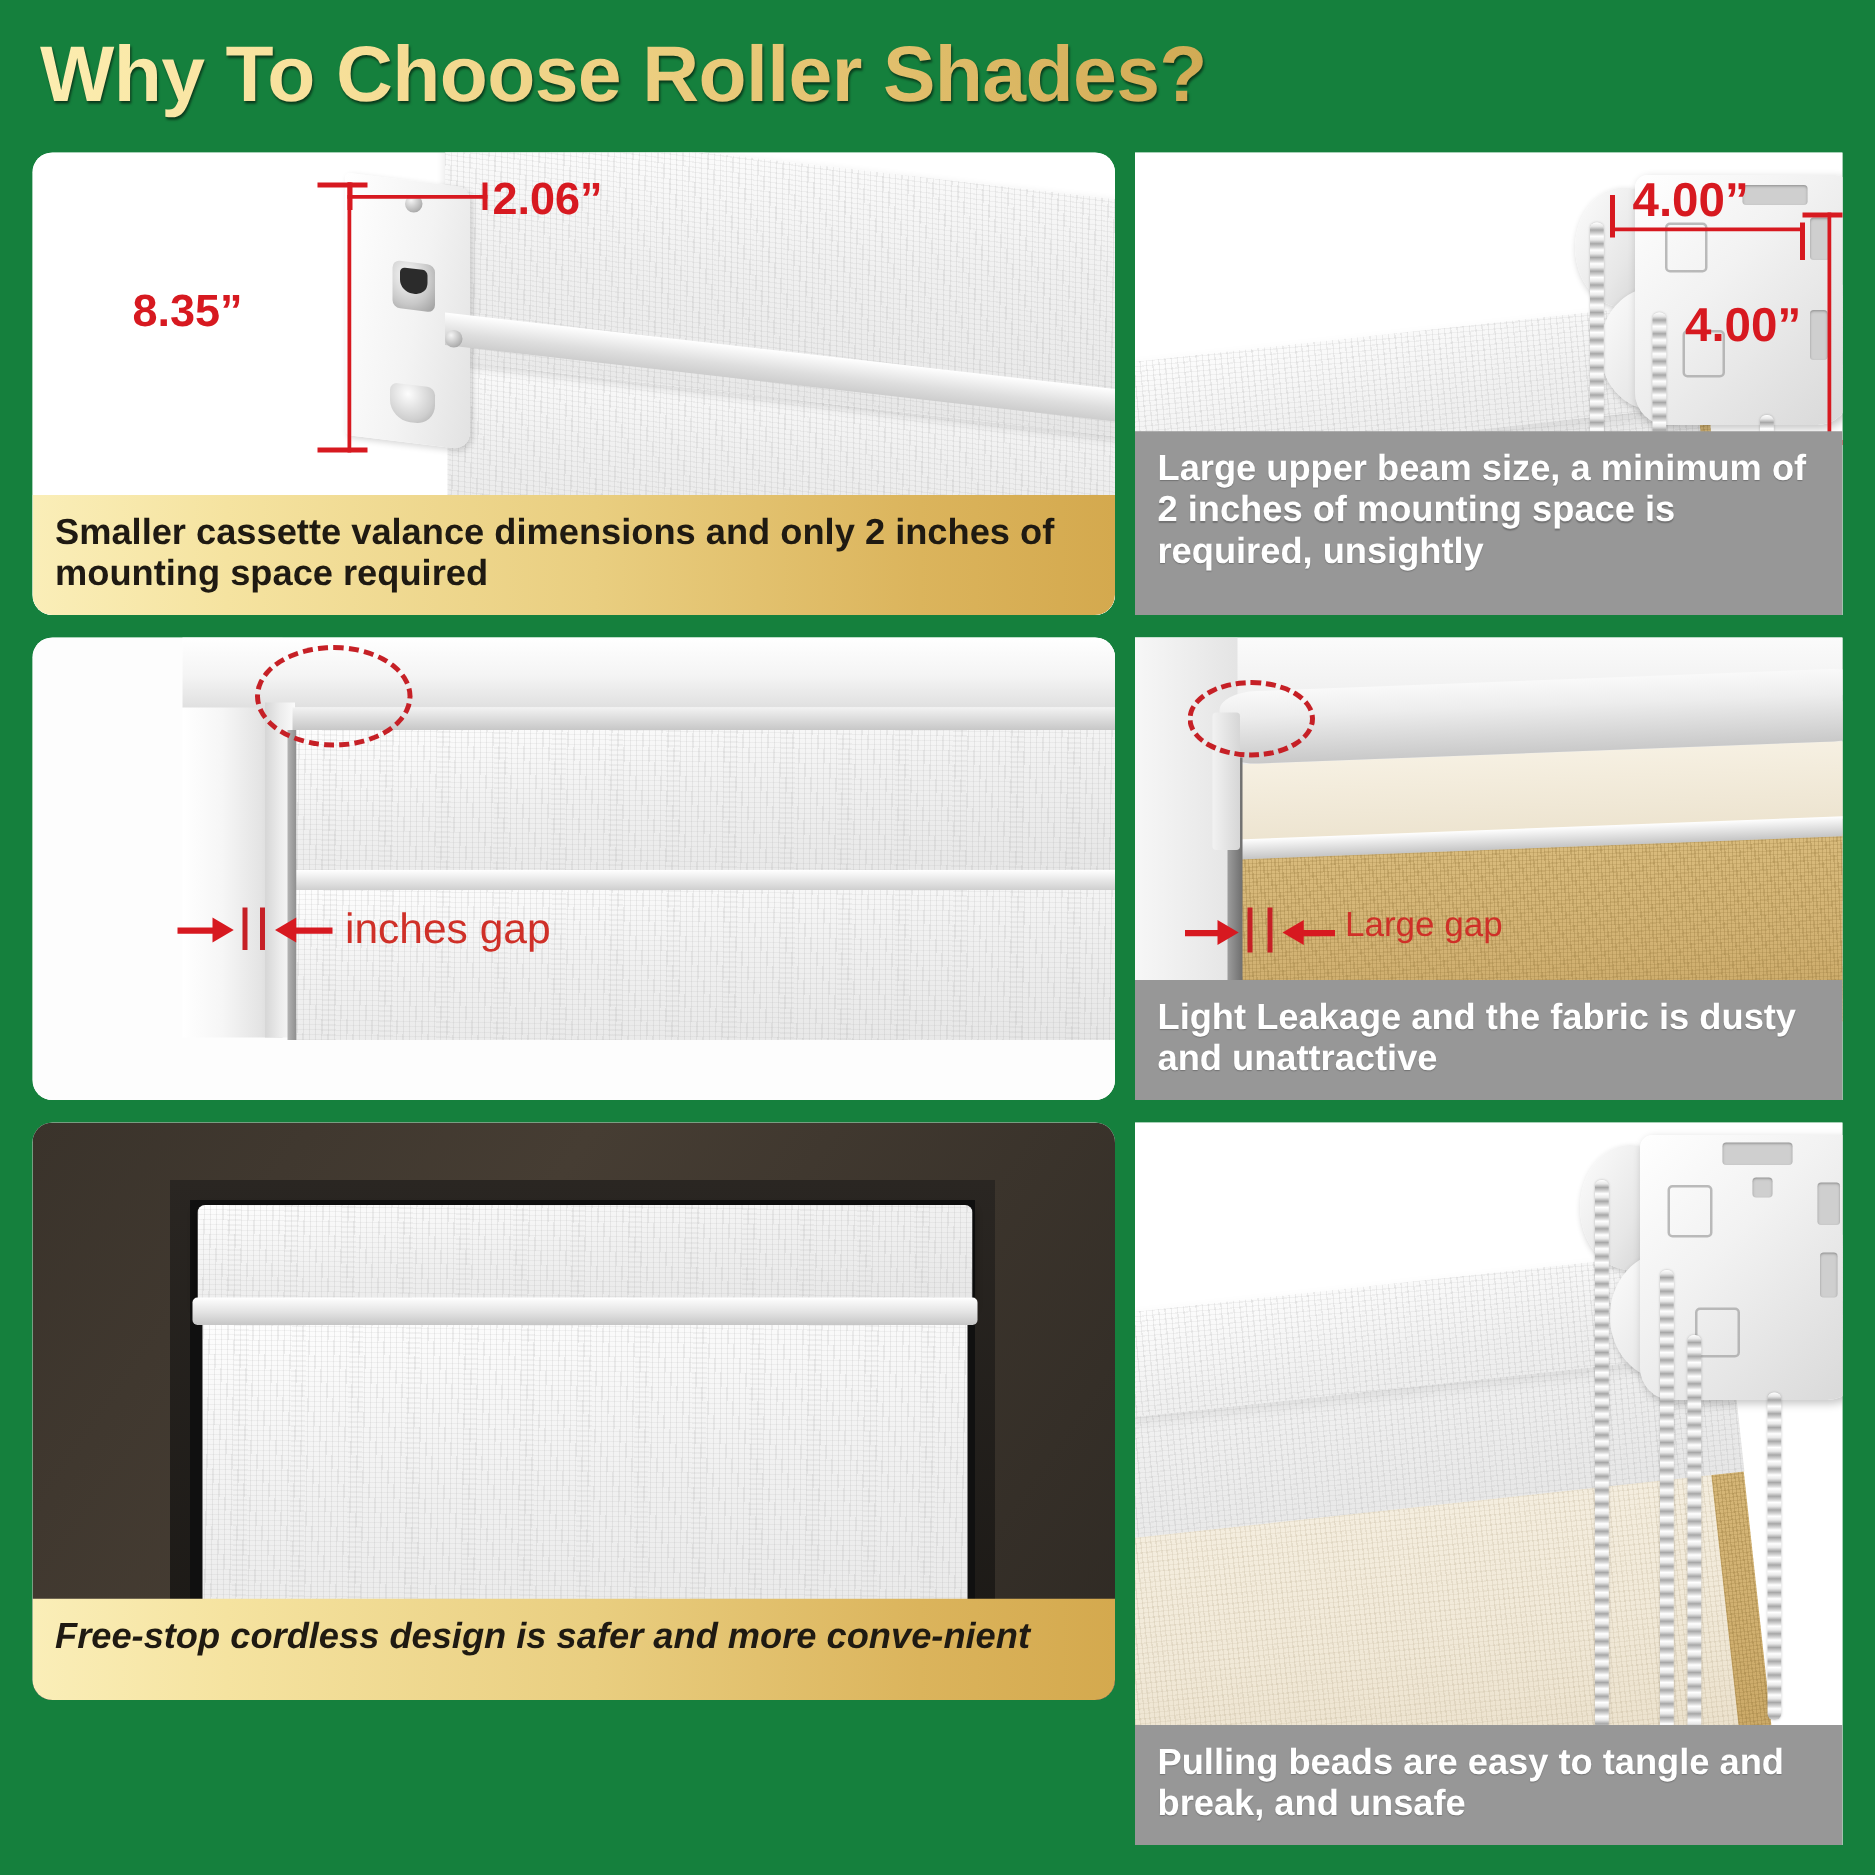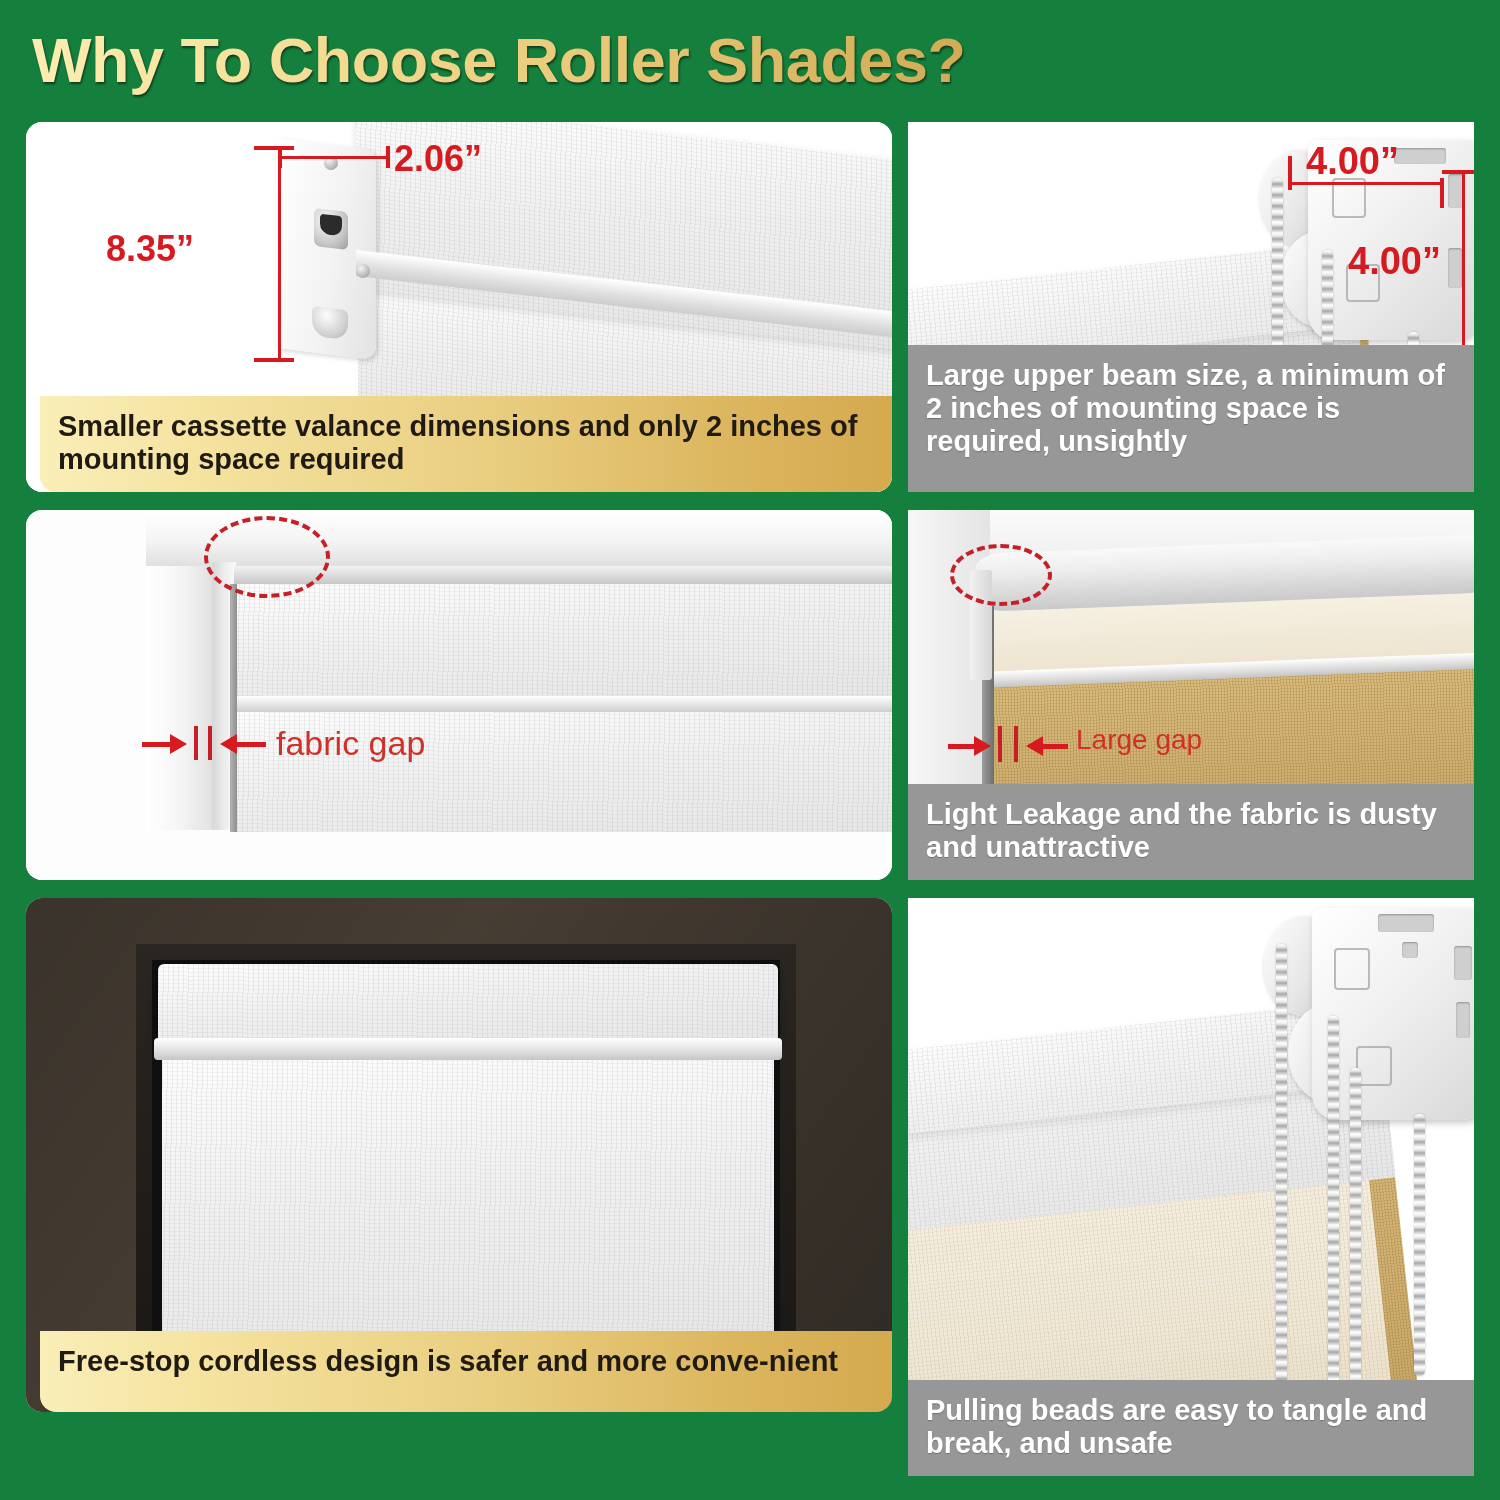--- a/index.html
+++ b/index.html
@@ -54,21 +54,21 @@
     overflow: hidden;
     background: #ffffff;
   }
   .panel.rounded { border-radius: 16px; }
 
   
   #panel-1 { left: 26px;  top: 122px;  width: 866px;  height: 370px; }
   #panel-2 { left: 908px; top: 122px;  width: 566px;  height: 370px; }
   #panel-3 { left: 26px;  top: 510px;  width: 866px;  height: 370px; }
   #panel-4 { left: 908px; top: 510px;  width: 566px;  height: 370px; }
-  #panel-5 { left: 26px;  top: 898px;  width: 866px;  height: 514px; }
+  #panel-5 { left: 26px;  top: 898px;  width: 866px;  height: 462px; font-style: italic; }
   #panel-6 { left: 908px; top: 898px;  width: 566px;  height: 578px; }
 
   .photo {
     position: absolute;
     left: 0; top: 0; right: 0; bottom: 0;
   }
 
   
   .caption {
     position: absolute;
@@ -79,21 +79,20 @@
     font-size: 29px;
     font-weight: bold;
     line-height: 1.14;
     z-index: 40;
   }
   .caption.gold {
     background: linear-gradient(to right, #FAEEB8 0%, #F5E3A0 18%, #E9CE80 52%, #DBB45C 82%, #D4A94E 100%);
     color: #1f1a12;
     border-bottom-left-radius: 16px;
     border-bottom-right-radius: 16px;
-    margin-left: 14px;
   }
   .caption.grey {
     background: #979797;
     color: #ffffff;
     text-shadow: 0 1px 1px rgba(0,0,0,0.25);
   }
   .caption.tall { padding-bottom: 34px; }
 
   
 
@@ -595,21 +594,21 @@
         <div class="p3-gap-strip"></div>
 
         <div class="dashed-ring" style="left:178px; top:6px; width:126px; height:82px;"></div>
 
         <div class="arrow-tail" style="left:116px; top:232px; width:30px;"></div>
         <div class="arrow-right" style="left:144px; top:224px;"></div>
         <div class="tick-v" style="left:168px; top:216px; height:34px;"></div>
         <div class="tick-v" style="left:182px; top:216px; height:34px;"></div>
         <div class="arrow-left" style="left:194px; top:224px;"></div>
         <div class="arrow-tail" style="left:210px; top:232px; width:30px;"></div>
-        <div class="gap-label" style="left:250px; top:214px; font-size:34px;">fabric gap</div>
+        <div class="gap-label" style="left:250px; top:214px; font-size:34px;">inches gap</div>
       </div>
     </div>
 
     <div class="panel" id="panel-4">
       <div class="photo p4-bg">
         <div class="p4-topband"></div>
         <div class="p4-wall"></div>
         <div class="p4-roll"></div>
         <div class="p4-greyband"></div>
         <div class="p4-creamband"></div>

